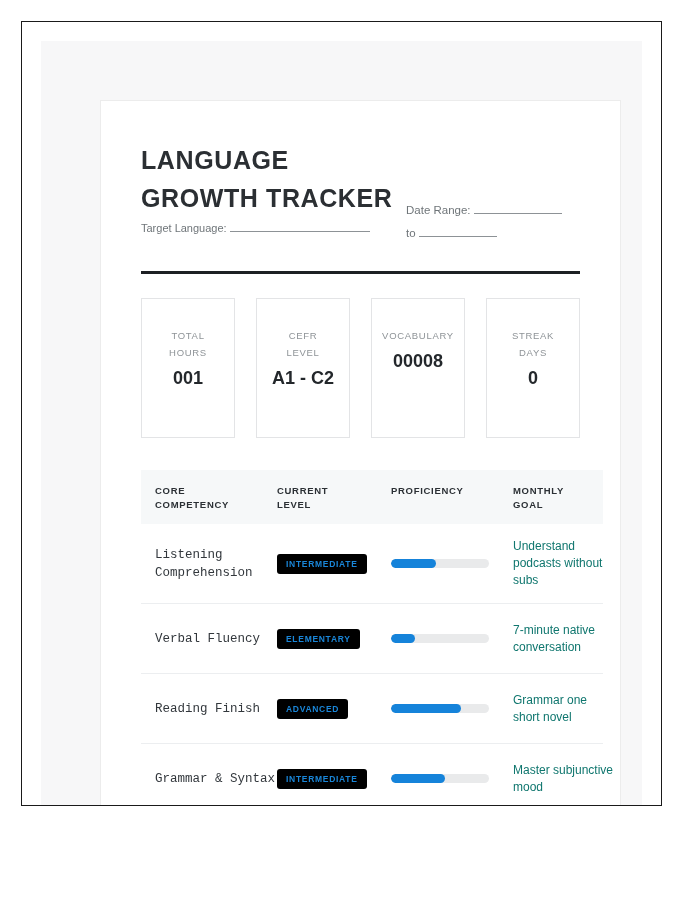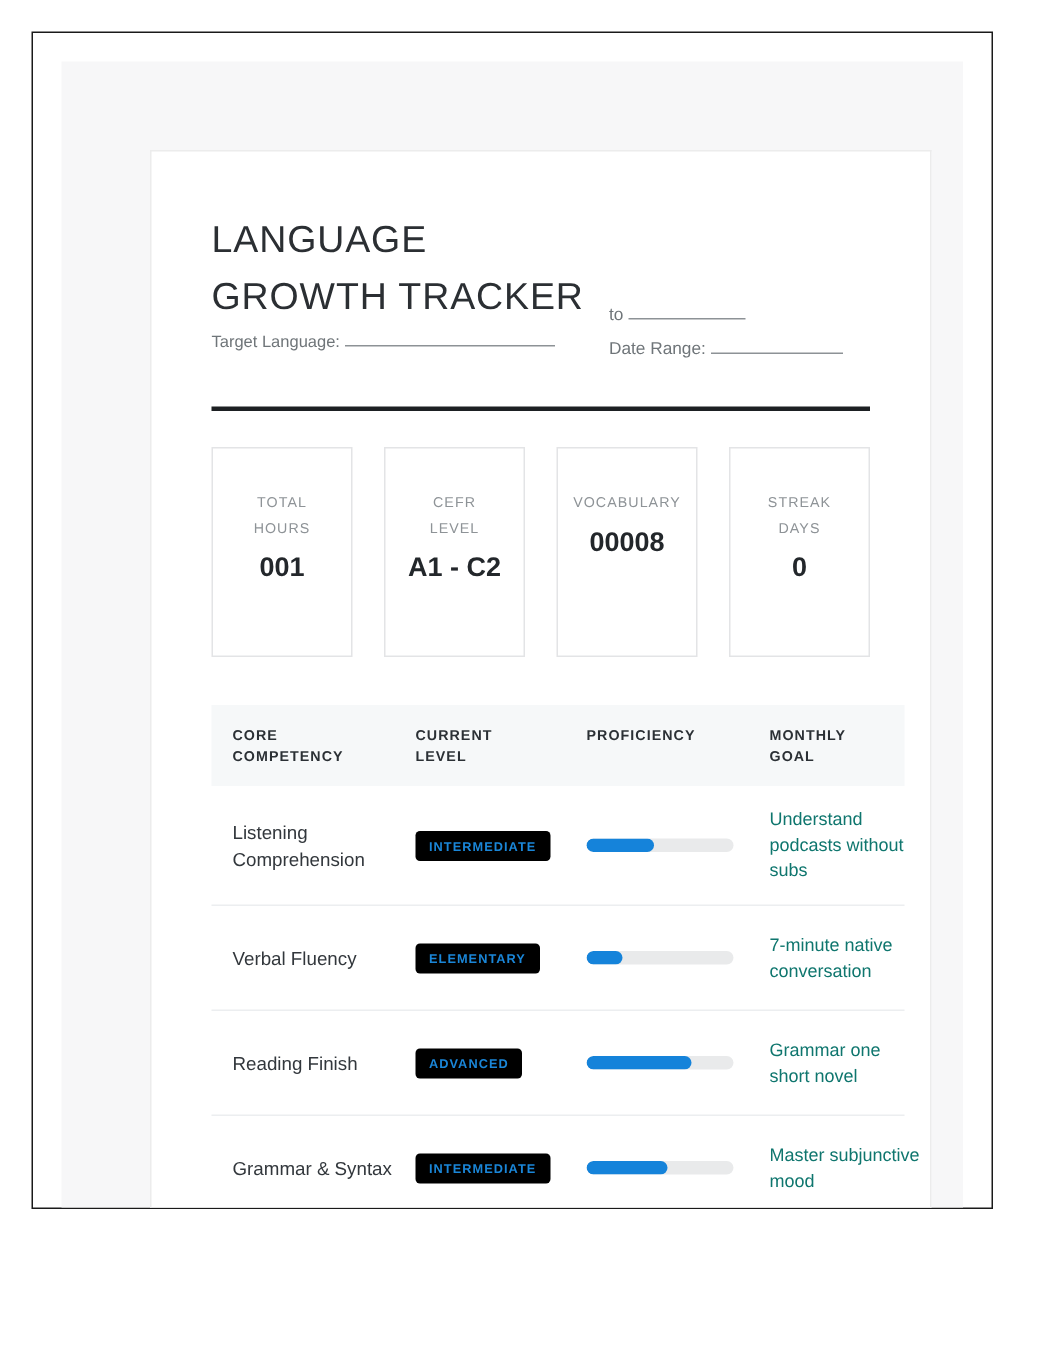--- a/index.html
+++ b/index.html
@@ -55,21 +55,21 @@
     position: relative;
     min-height: 112px;
   }
 
   .title-block {
     width: 258px;
   }
 
   .doc-title {
     font-size: 25px;
-    font-weight: normal;
+    font-weight: bold;
     letter-spacing: 0.6px;
     color: #2b2f33;
     line-height: 38px;
     white-space: nowrap;
   }
 
   .meta-fields {
     position: absolute;
     left: 265px;
     top: 58px;
@@ -171,20 +171,21 @@
 
   .col-competency { width: 122px; flex: none; }
   .col-level      { width: 114px; flex: none; }
   .col-prof       { width: 122px; flex: none; }
   .col-goal       { width: 104px; flex: none; }
 
   .competency-name {
     font-size: 12.5px;
     color: #32373c;
     line-height: 18px;
+    font-family: Liberation Mono, monospace;
   }
 
   .level-badge {
     display: inline-block;
     background: #000000;
     color: #1a86d8;
     font-size: 8.5px;
     font-weight: bold;
     letter-spacing: 0.7px;
     padding: 5px 9px;
@@ -222,26 +223,26 @@
       <div class="sheet-inner">
 
         <div class="masthead">
           <div class="title-block">
             <div class="doc-title">LANGUAGE</div>
             <div class="doc-title">GROWTH TRACKER</div>
           </div>
 
           <div class="meta-fields">
             <div class="meta-line">
+              <span>Date Range:</span>
+              <span class="blank-rule rule-date"></span>
+            </div>
+            <div class="meta-line">
               <span>to</span>
               <span class="blank-rule rule-to"></span>
-            </div>
-            <div class="meta-line">
-              <span>Date Range:</span>
-              <span class="blank-rule rule-date"></span>
             </div>
           </div>
 
           <div class="target-line">
             <span>Target Language:</span>
             <span class="blank-rule rule-lang"></span>
           </div>
         </div>
 
         <div class="masthead-divider"></div>

